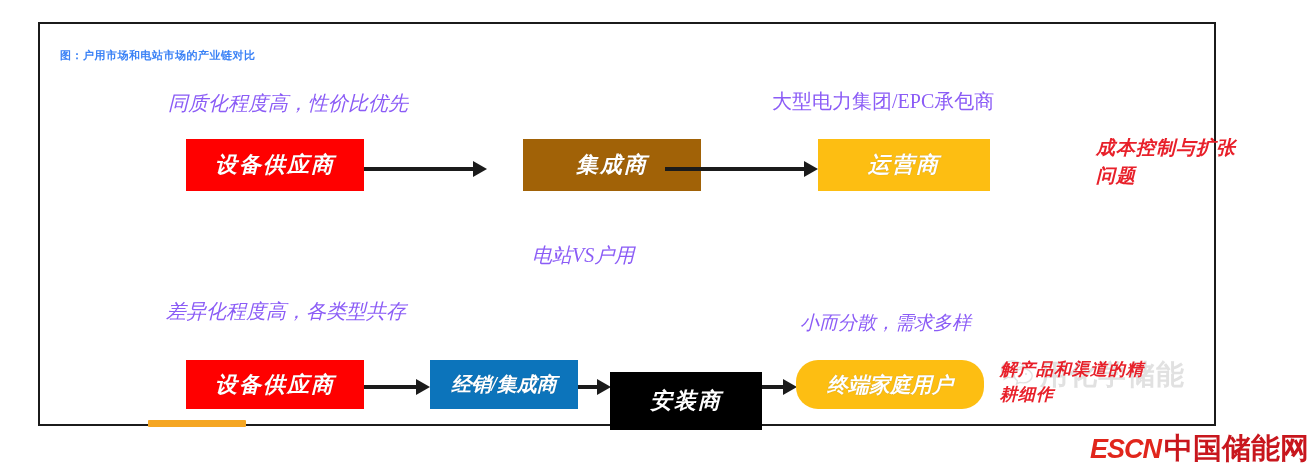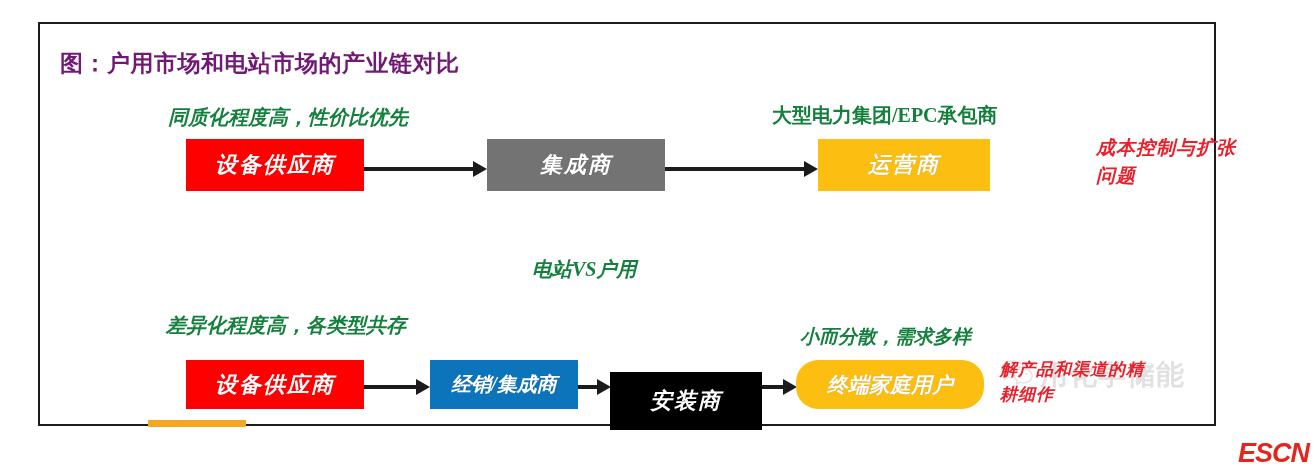--- a/index.html
+++ b/index.html
@@ -25,36 +25,35 @@
     border: 2px solid #1b1b1b;
     background: #ffffff;
     box-sizing: border-box;
   }
 
   
   #figure-title {
     position: absolute;
     left: 60px;
     top: 48px;
-    font-size: 23px;
-    font-weight: bold;
-    color: #701a75;
+    font-size: 11px;
+    font-weight: bold;
+    color: #3b82f6;
     letter-spacing: 0.5px;
     white-space: nowrap;
   }
 
   
   .caption {
     position: absolute;
     font-family: "Liberation Serif", "DejaVu Serif", serif;
-    font-weight: bold;
-    font-style: italic;
-    color: #15803d;
-    white-space: nowrap;
-    margin-top: 14px;
+    font-weight: normal;
+    font-style: italic;
+    color: #8b5cf6;
+    white-space: nowrap;
   }
 
   #caption-top-left  { left: 168px; top: 90px;  font-size: 20px; }
   #caption-top-right { left: 772px; top: 88px;  font-size: 20px; font-style: normal; text-align: right; }
   #caption-vs        { left: 532px; top: 242px; font-size: 20px; }
   #caption-bot-left  { left: 166px; top: 298px; font-size: 20px; }
   #caption-bot-right { left: 800px; top: 310px; font-size: 19px; }
 
   
   .chain-box {
@@ -192,21 +191,21 @@
 
 <div class="caption" id="caption-bot-right">小而分散，需求多样</div>
 
 <div class="chain-box" id="box-r1-supplier" style="background: rgb(255, 0, 0);">设备供应商</div>
 
 <div class="arrow" id="arrow-top-1" style="left:364px; top:167px; width:123px;">
   <div class="shaft" style="width:110px;"></div>
   <div class="head" style="left:109px;"></div>
 </div>
 
-<div class="chain-box" id="box-r1-integrator" style="background: #737373;">集成商</div>
+<div class="chain-box" id="box-r1-integrator" style="background: #a16207; margin-left: 36px;">集成商</div>
 
 <div class="arrow" id="arrow-top-2" style="left:665px; top:167px; width:153px;">
   <div class="shaft" style="width:140px;"></div>
   <div class="head" style="left:139px;"></div>
 </div>
 
 <div class="chain-box" id="box-r1-operator" style="background: rgb(253, 190, 18); font-style: italic;">运营商</div>
 
 <div class="chain-box" id="box-r2-supplier" style="background: rgb(255, 0, 0);">设备供应商</div>
 
@@ -246,13 +245,14 @@
       <circle cx="26.0" cy="15.1" r="1.05" fill="#c9c9c9"></circle>
     </svg>
   </span>
   <span class="wm-text">用化学储能</span>
 </div>
 
 <div id="cut-orange-bar"></div>
 
 <div id="escn-logo">
   <span class="escn-mark">ESCN</span>
+  <span class="escn-cn">中国储能网</span>
 </div>
 
 </body></html>

